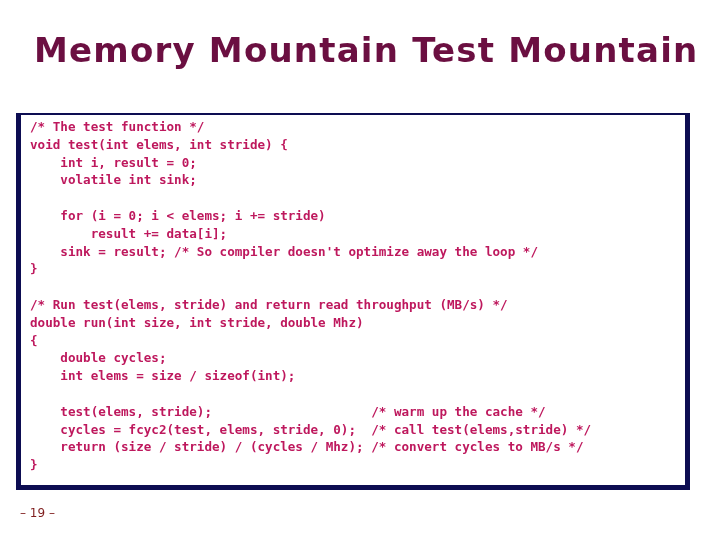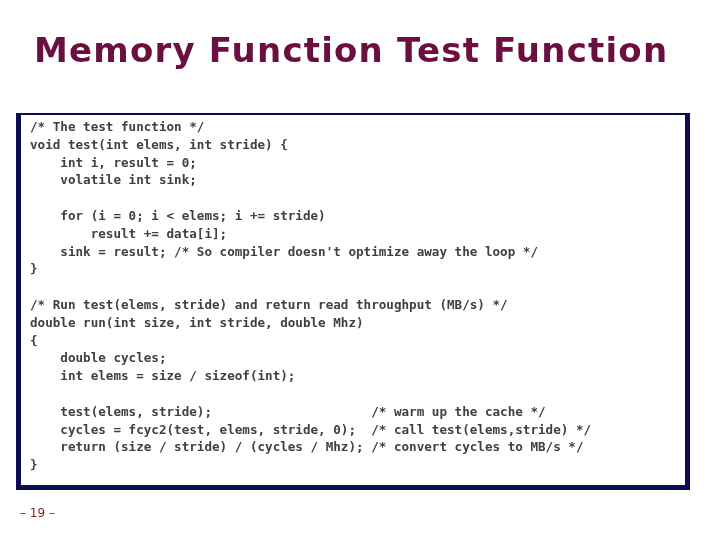--- a/index.html
+++ b/index.html
@@ -52,41 +52,41 @@
   #code-listing {
     position: absolute;
     left: 9px;
     top: 3px;
     margin: 0;
     padding: 0;
     font-family: "DejaVu Sans Mono", monospace;
     font-size: 12.6px;
     line-height: 17.8px;
     font-weight: bold;
-    color: #404040;
+    color: #be185d;
     white-space: pre;
     letter-spacing: 0px;
   }
 
   #page-number {
     position: absolute;
     left: 20px;
     top: 506px;
     font-family: "DejaVu Sans", sans-serif;
     font-size: 12px;
     color: #7f1d1d;
     white-space: pre;
   }
 </style>
 </head>
 <body>
 
 <div id="slide">
 
-  <div id="slide-title">Memory Function Test Function</div>
+  <div id="slide-title">Memory Mountain Test Mountain</div>
 
   <div id="code-box">
     <pre id="code-listing">/* The test function */
 void test(int elems, int stride) {
     int i, result = 0;
     volatile int sink;
 
     for (i = 0; i &lt; elems; i += stride)
         result += data[i];
     sink = result; /* So compiler doesn't optimize away the loop */

